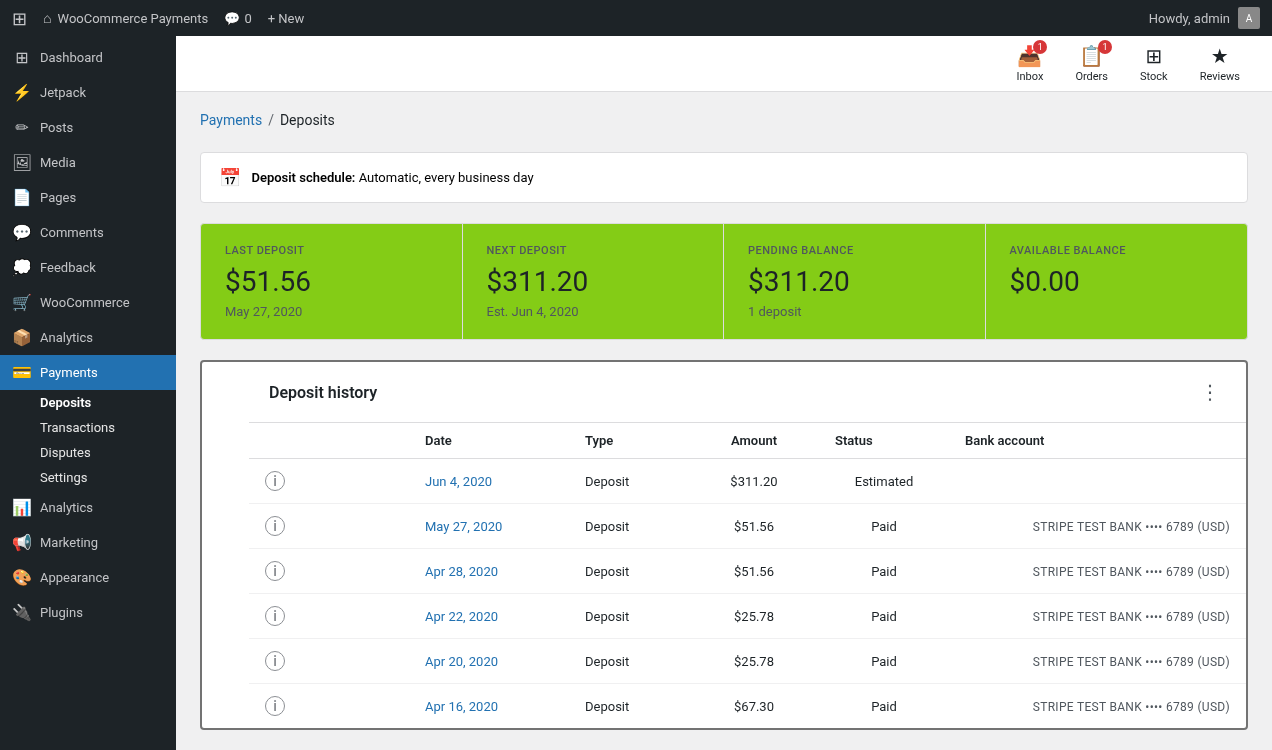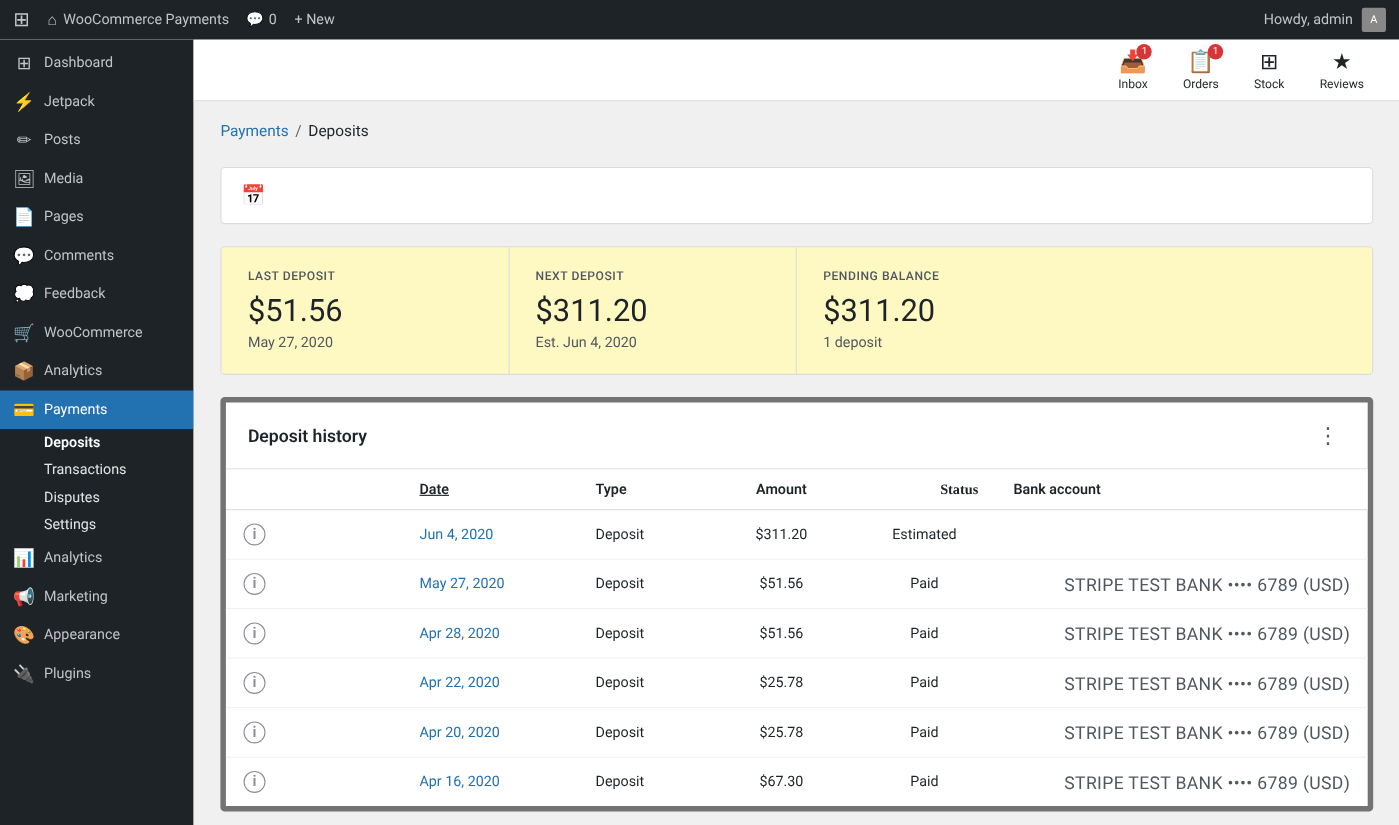--- a/index.html
+++ b/index.html
@@ -151,21 +151,21 @@
     }
     .schedule-banner .cal-icon { font-size: 18px; color: #50575e; }
     .schedule-banner strong { font-weight: 600; }
 
     
     .stats-row {
       display: grid;
       grid-template-columns: 1fr 1fr 1fr 1fr;
       border: 1px solid #dcdcde;
       border-radius: 4px;
-      background: #fef9c3;
+      background: #84cc16;
       margin-bottom: 20px;
       overflow: hidden;
     }
     .stat-card {
       padding: 20px 24px;
       border-right: 1px solid #dcdcde;
     }
     .stat-card:last-child { border-right: none; }
     .stat-label {
       font-size: 11px;
@@ -182,23 +182,24 @@
       margin-bottom: 6px;
     }
     .stat-sub {
       font-size: 13px;
       color: #50575e;
     }
 
     
     .history-card {
       background: #fff;
-      border: 5px solid #737373;
+      border: 2px solid #737373;
       border-radius: 4px;
       overflow: hidden;
+      padding-left: 47px;
     }
     .history-header {
       display: flex;
       align-items: center;
       justify-content: space-between;
       padding: 16px 20px;
       border-bottom: 1px solid #dcdcde;
     }
     .history-title {
       font-size: 16px;
@@ -243,26 +244,26 @@
       display: inline-flex;
       align-items: center;
       justify-content: center;
       width: 20px;
       height: 20px;
       border: 1.5px solid #8c8f94;
       border-radius: 50%;
       font-weight: 600;
     }
     .date-link { color: #2271b1; text-decoration: none; text-align: right; }
-    .bank-text { color: #50575e; font-size: 16px; letter-spacing: 0.3px; }
-
-    th.col-date { width: 160px; text-decoration: underline; }
+    .bank-text { color: #50575e; font-size: 12px; letter-spacing: 0.3px; }
+
+    th.col-date { width: 160px; }
     th.col-type { width: 120px; }
     th.col-amount { width: 130px; text-align: center; }
-    th.col-status { width: 130px; text-align: right; font-family: Liberation Serif, serif; }
+    th.col-status { width: 130px; text-align: left; }
     th.col-bank { text-align: left; }
 
     td.col-amount { text-align: center; }
     td.col-status { text-align: center; }
     td.col-bank { text-align: right; }
     td.col-icon { width: 36px; }
 
     
     ::-webkit-scrollbar { width: 6px; }
     ::-webkit-scrollbar-track { background: #f0f0f1; }
@@ -383,37 +384,46 @@
     <div class="page-content">
 
       <div class="breadcrumb">
         <a class="breadcrumb-parent">Payments</a>
         <span class="separator">/</span>
         <span class="current">Deposits</span>
       </div>
 
       <div class="schedule-banner">
         <span class="cal-icon">📅</span>
+        <span>
+          <strong>Deposit schedule:</strong>
+          <span>Automatic, every business day</span>
+        </span>
       </div>
 
       <div class="stats-row">
         <div class="stat-card">
           <div class="stat-label">LAST DEPOSIT</div>
           <div class="stat-value">$51.56</div>
           <div class="stat-sub">May 27, 2020</div>
         </div>
         <div class="stat-card">
           <div class="stat-label">NEXT DEPOSIT</div>
           <div class="stat-value">$311.20</div>
           <div class="stat-sub">Est. Jun 4, 2020</div>
         </div>
         <div class="stat-card">
           <div class="stat-label">PENDING BALANCE</div>
           <div class="stat-value">$311.20</div>
           <div class="stat-sub">1 deposit</div>
+        </div>
+        <div class="stat-card">
+          <div class="stat-label">AVAILABLE BALANCE</div>
+          <div class="stat-value">$0.00</div>
+          <div class="stat-sub"></div>
         </div>
       </div>
 
       <div class="history-card">
         <div class="history-header">
           <span class="history-title">Deposit history</span>
           <span class="more-btn">⋮</span>
         </div>
         <table>
           <thead>

